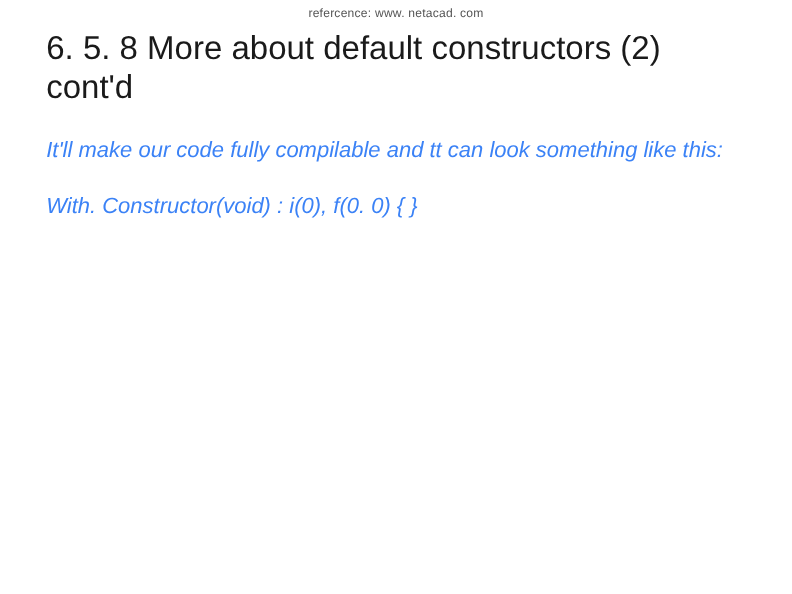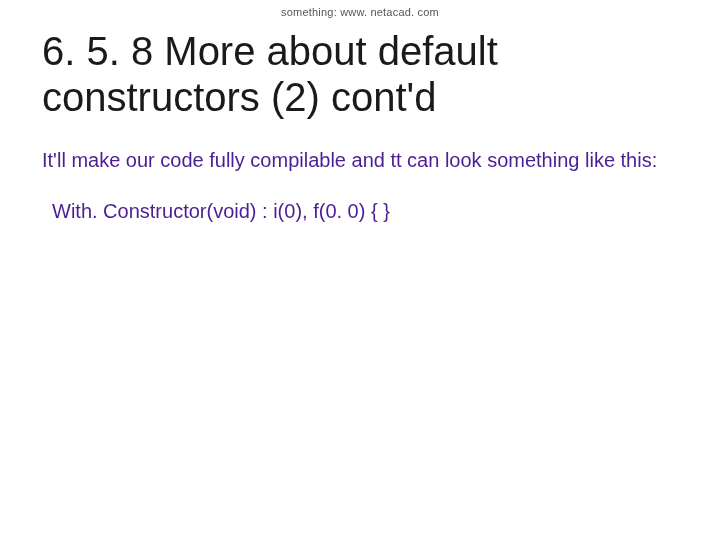--- a/index.html
+++ b/index.html
@@ -17,42 +17,42 @@
   }
   .reference {
     text-align: center;
     font-size: 11px;
     color: #555;
     padding-top: 6px;
     padding-bottom: 10px;
     letter-spacing: 0.2px;
   }
   .title {
-    font-size: 40px;
+    font-size: 30px;
     font-weight: 400;
     color: #1a1a1a;
     line-height: 1.15;
     margin-bottom: 28px;
   }
   .body {
     font-size: 20px;
-    color: #4c1d95;
+    color: #3b82f6;
     line-height: 1.25;
+    font-style: italic;
   }
   .body p {
     margin-bottom: 26px;
   }
   .body p.tight {
     margin-bottom: 26px;
-    margin-left: 10px;
   }
 </style>
 </head>
 <body>
 
 <div class="slide">
-  <div class="reference">something: www. netacad. com</div>
+  <div class="reference">refercence: www. netacad. com</div>
   <h1 class="title">6. 5. 8 More about default constructors (2) cont'd</h1>
   <div class="body">
     <p>It'll make our code fully compilable and tt can look something like this:</p>
     <p class="tight">With. Constructor(void) : i(0), f(0. 0) { }</p>
   </div>
 </div>
 
 </body></html>

